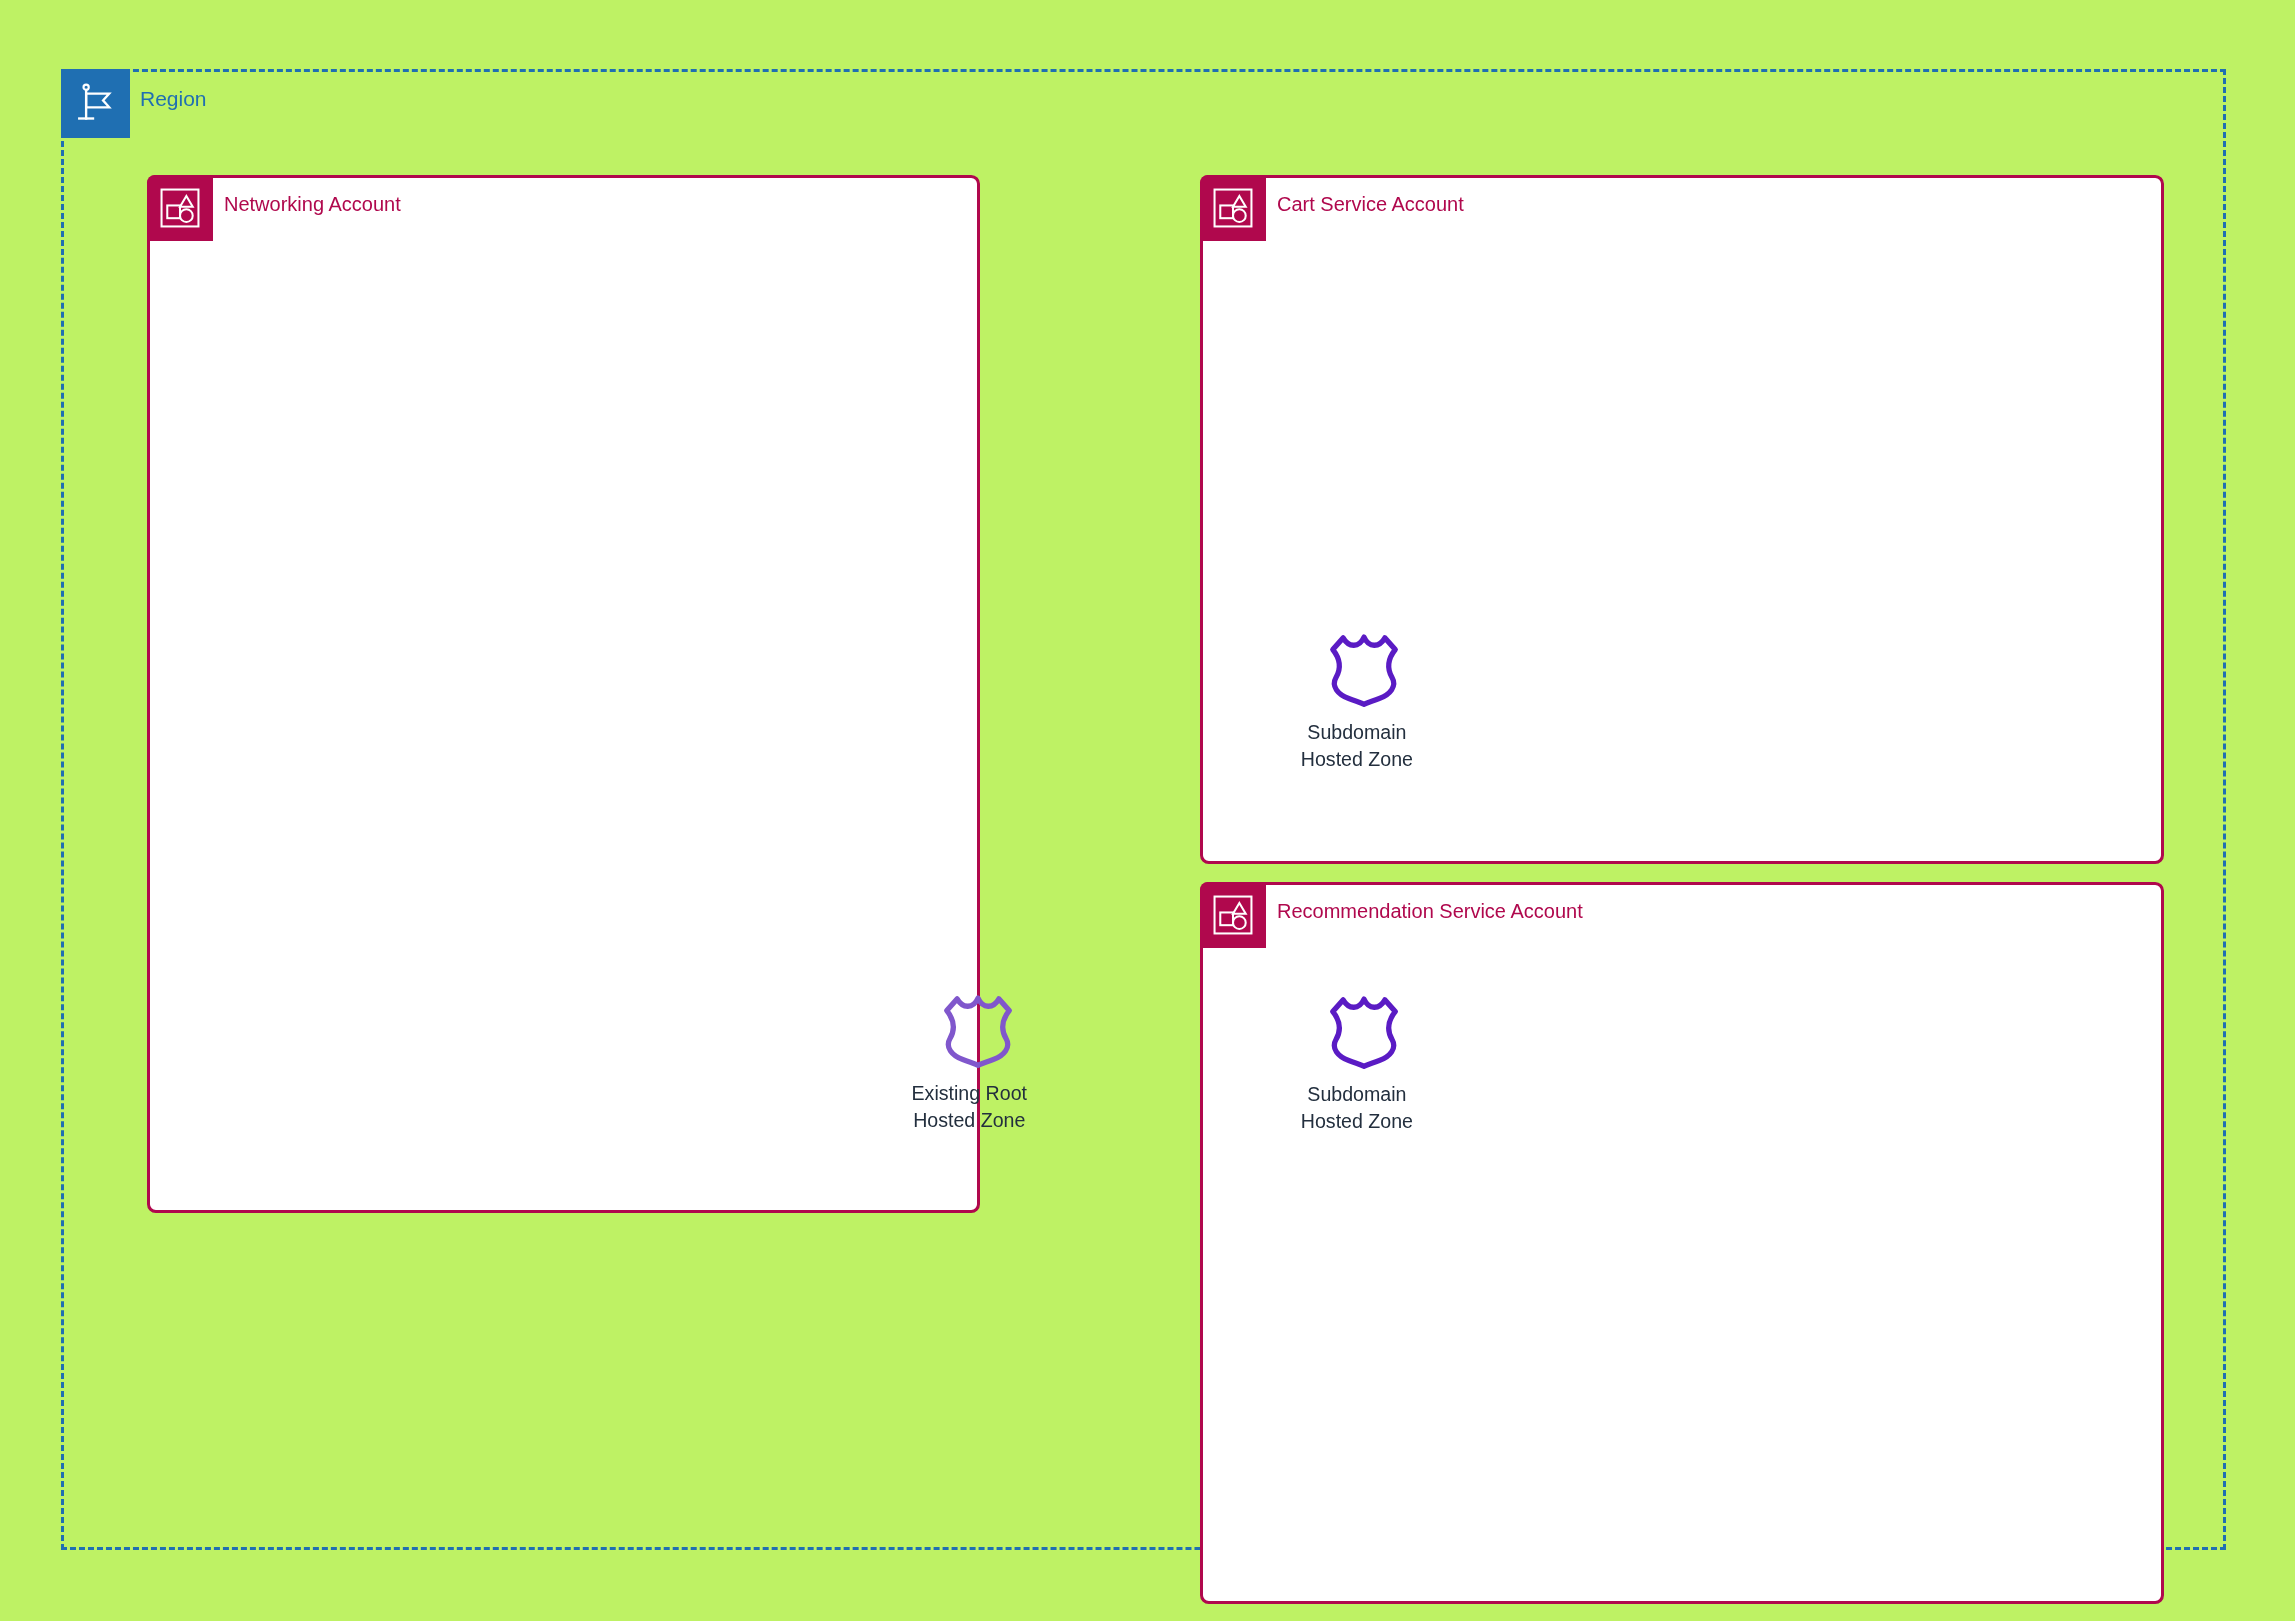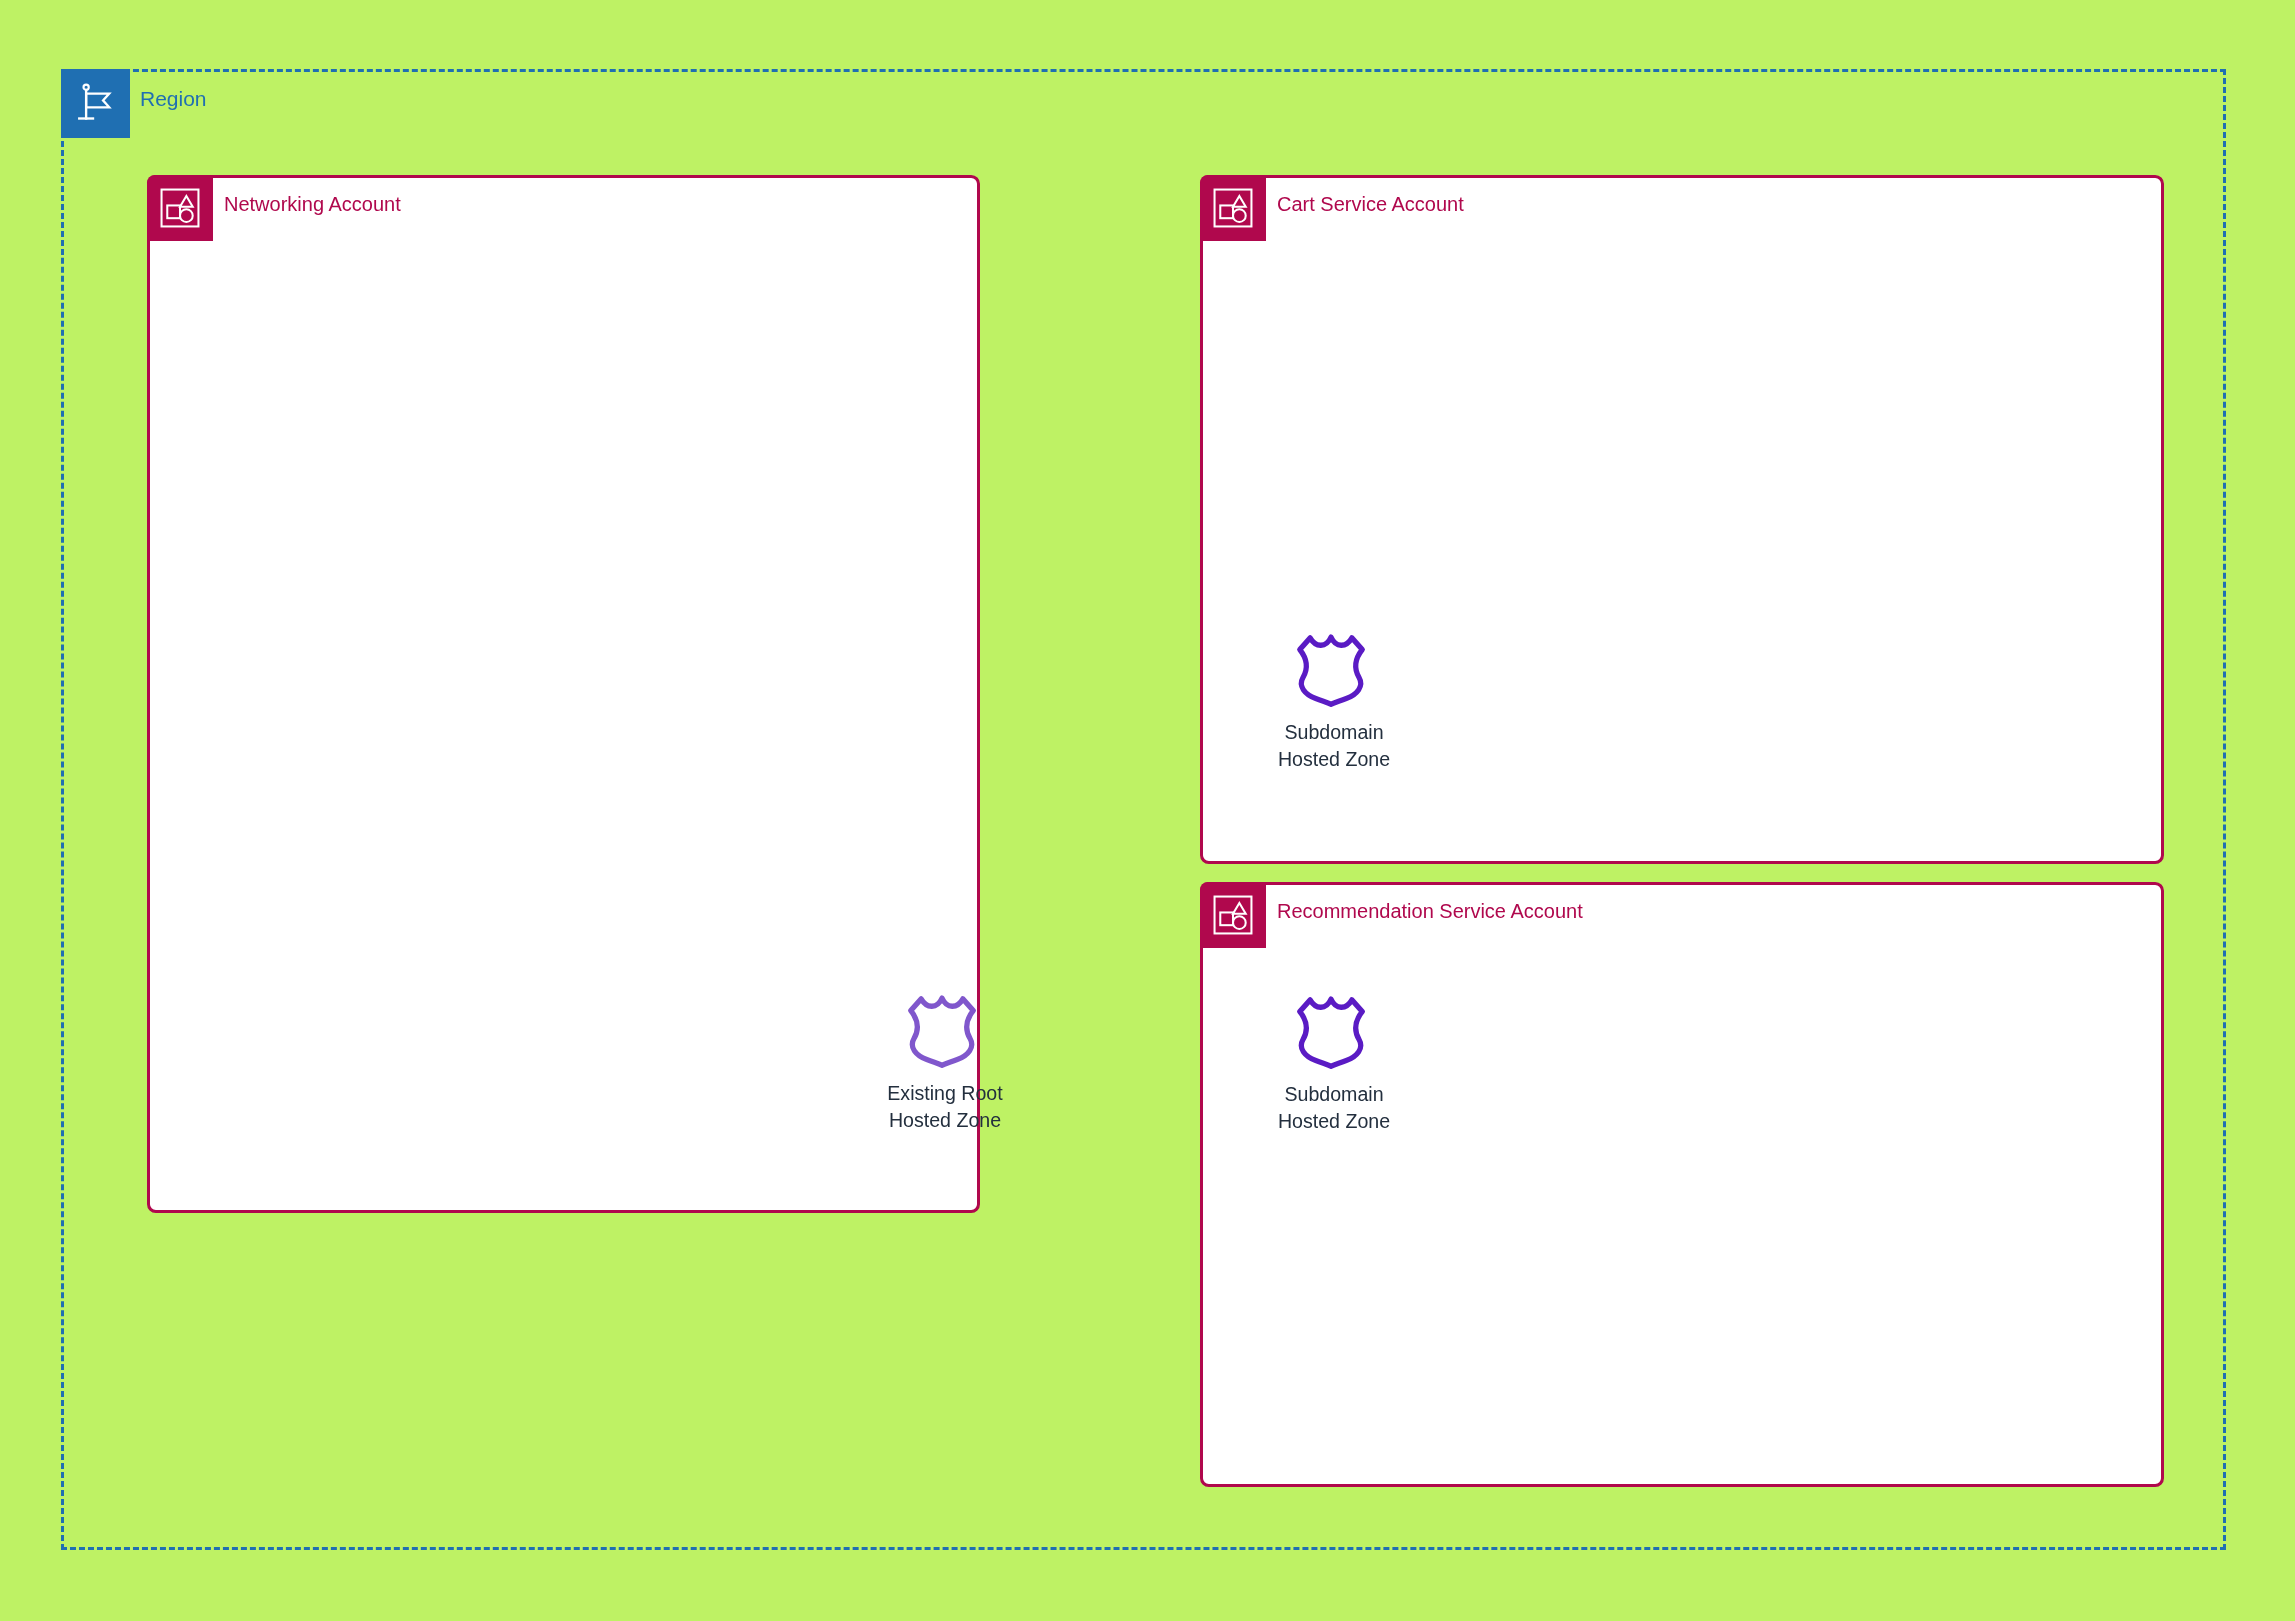--- a/index.html
+++ b/index.html
@@ -79,28 +79,28 @@
     top: 16px;
     font-size: 20px;
     line-height: 1;
     color: #B0084D;
     white-space: nowrap;
   }
 
   
   #networking-account { left: 127px;  top: 175px;  width: 833px; height: 1038px; margin-left: 20px; }
   #cart-account       { left: 1200px; top: 175px;  width: 964px; height: 689px; padding-left: 21px; }
-  #reco-account       { left: 1200px; top: 882px; width: 964px; height: 605px;  }
+  #reco-account       { left: 1200px; top: 882px; width: 964px; height: 722px;  }
 
   
   .resource-node {
     position: absolute;
     display: flex;
     flex-direction: column;
-    align-items: center;
+    align-items: flex-end;
   }
 
   .resource-icon {
     width: 91px;
     height: 82px;
     display: block;
   }
 
   .resource-label {
     margin-top: 8.8px;

